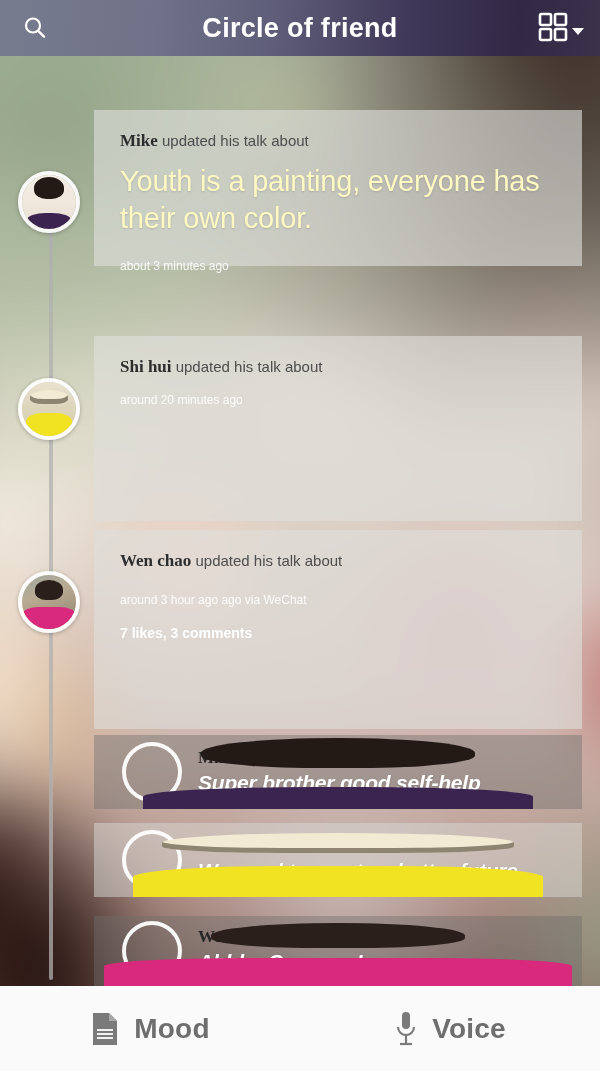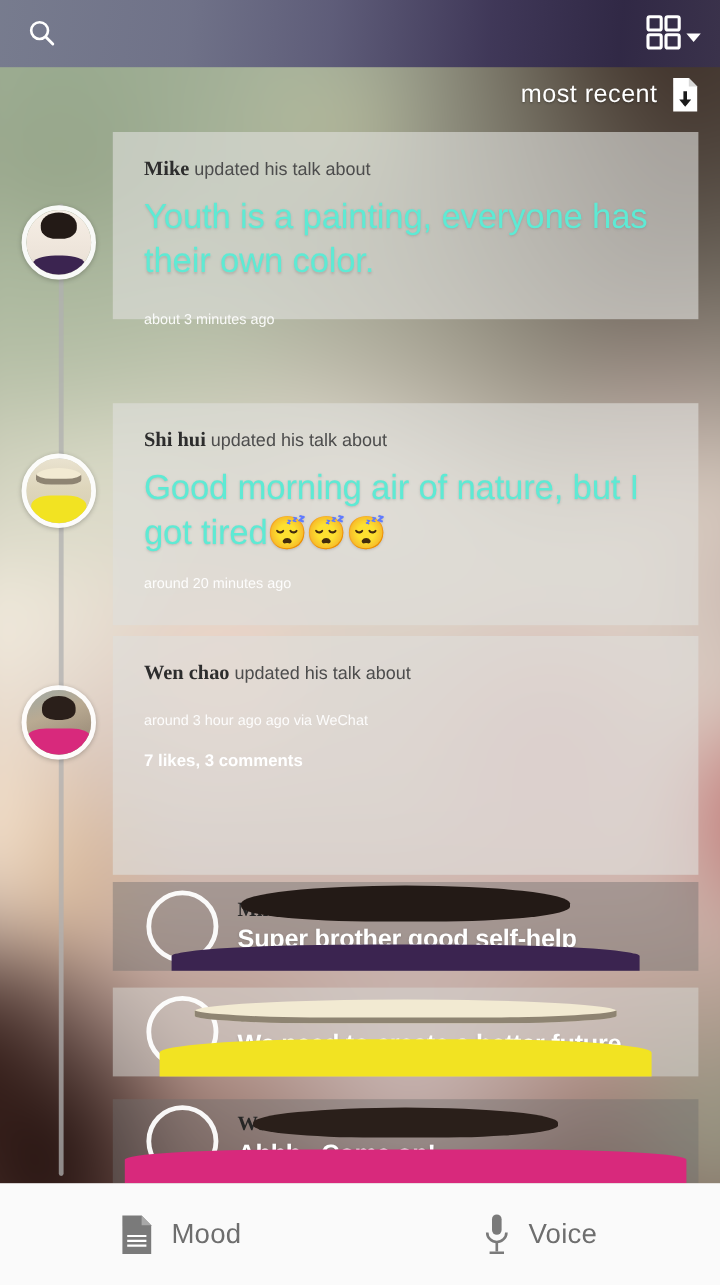--- a/index.html
+++ b/index.html
@@ -199,21 +199,21 @@
     margin-bottom: 12px;
     line-height: 1.1;
   }
   .byline .who {
     font-family: "Liberation Serif", serif;
     font-weight: bold;
     font-size: 17px;
     color: #2d2d2d;
   }
   .msg {
-    color: #5eead4;
+    color: #fef9c3;
     font-size: 29px;
     line-height: 1.28;
     font-weight: 400;
     letter-spacing: -.2px;
     text-shadow: 0 1px 2px rgba(90,90,90,.25);
   }
   .msg .emo { font-size: 27px; letter-spacing: -1px; }
   .meta {
     margin-top: 22px;
     font-size: 12px;
@@ -260,20 +260,21 @@
     font-size: 17px;
     color: #262626;
   }
   .c-text {
     margin-top: 4px;
     font-size: 21px;
     font-weight: bold;
     color: #ffffff;
     letter-spacing: -.2px;
     text-shadow: 0 1px 2px rgba(80,80,80,.3);
+    font-style: italic;
   }
 
   
   .bottombar {
     position: absolute;
     left: 0; bottom: 0;
     width: 600px;
     height: 85px;
     background: #fafafa;
     display: flex;
@@ -282,62 +283,54 @@
   .bb-item {
     flex: 1;
     display: flex;
     align-items: center;
     justify-content: center;
     gap: 14px;
     cursor: pointer;
   }
   .bb-label {
     font-family: "Liberation Sans Narrow", "Liberation Sans", sans-serif;
-    font-size: 23px;
-    font-weight: normal;
+    font-size: 28px;
+    font-weight: bold;
     color: #6e6e6e;
     letter-spacing: .2px;
   }
 </style>
 </head>
 <body>
 
 <div id="app">
 
   <div class="bg"></div>
 
   <div class="titlebar">
     <div class="search-btn">
       <svg width="26" height="26" viewBox="0 0 26 26">
         <circle cx="11" cy="10.5" r="7" fill="none" stroke="#ffffff" stroke-width="2.2"></circle>
         <line x1="16.2" y1="15.8" x2="22" y2="21.6" stroke="#ffffff" stroke-width="2.4" stroke-linecap="round"></line>
       </svg>
     </div>
 
+    <div class="title">Circle of friend</div>
 
     <div class="grid-btn">
       <svg class="grid-glyph" width="30" height="30" viewBox="0 0 30 30">
         <rect x="2" y="2" width="11" height="11" rx="1.5" fill="none" stroke="#ffffff" stroke-width="2.6"></rect>
         <rect x="17" y="2" width="11" height="11" rx="1.5" fill="none" stroke="#ffffff" stroke-width="2.6"></rect>
         <rect x="2" y="17" width="11" height="11" rx="1.5" fill="none" stroke="#ffffff" stroke-width="2.6"></rect>
         <rect x="17" y="17" width="11" height="11" rx="1.5" fill="none" stroke="#ffffff" stroke-width="2.6"></rect>
       </svg>
       <span class="caret"></span>
     </div>
   </div>
 
-  <div class="sortrow">
-    <span class="label">most  recent</span>
-    <svg width="26" height="32" viewBox="0 0 26 32">
-      <path d="M3 2 h13 l7 7 v21 h-20 z" fill="#ffffff"></path>
-      <path d="M16 2 v7 h7 z" fill="#d8d8d8"></path>
-      <line x1="13" y1="13" x2="13" y2="24" stroke="#1b1b1b" stroke-width="3"></line>
-      <path d="M8 20 l5 6 l5 -6 z" fill="#1b1b1b"></path>
-    </svg>
-  </div>
 
   <div class="timeline"></div>
 
   <div class="avatar" style="top:171px">
     <div class="ph av-mike"></div>
   </div>
   <div class="avatar" style="top:378px">
     <div class="ph av-shi"></div>
   </div>
   <div class="avatar" style="top:571px">
@@ -353,21 +346,20 @@
       </div>
       <div class="msg">Youth is a painting, everyone has their own color.</div>
       <div class="meta">about 3 minutes ago</div>
     </div>
 
     <div class="card" style="top:336px; height:185px;">
       <div class="byline">
         <span class="who">Shi hui</span>
         <span>updated his talk about</span>
       </div>
-      <div class="msg"><span>Good morning air of nature, but I got tired</span><span class="emo">😴😴😴</span></div>
       <div class="meta" style="margin-top:16px">around 20 minutes ago</div>
     </div>
 
     <div class="card" style="top:530px; height:199px;">
       <div class="byline">
         <span class="who">Wen chao</span>
         <span>updated his talk about</span>
       </div>
       <div class="meta">around 3 hour ago ago via WeChat</div>
       <div class="stats">7 likes, 3 comments</div>

